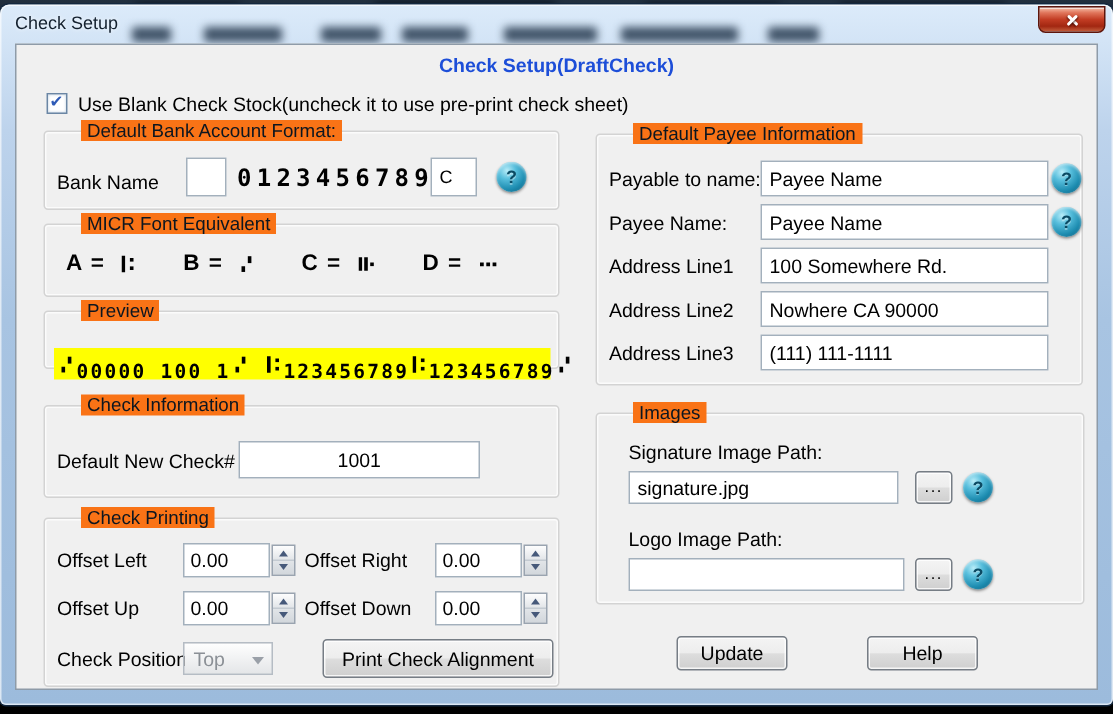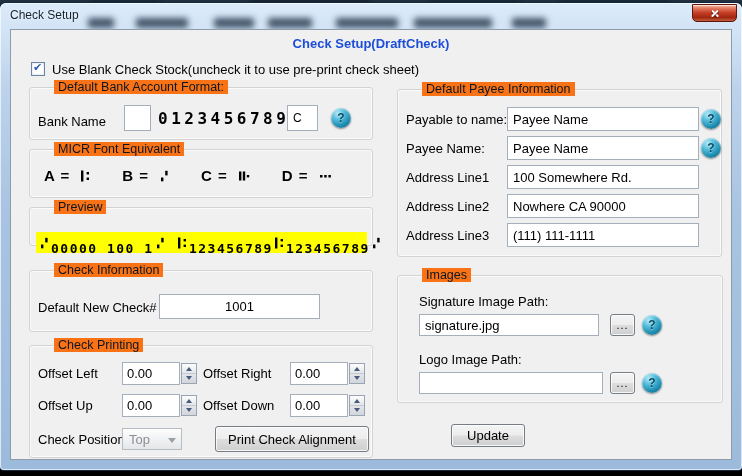--- a/index.html
+++ b/index.html
@@ -345,15 +345,18 @@
       <input class="inp" style="left: 21px; top: 96px; width: 184px; height: 22px;" value="">
       <button class="btn browse-btn" style="left:212px;top:96px;width:25px;height:22px;">
         <span>...</span>
       </button>
       <span class="help-sphere" style="left:244px;top:97px;"></span>
     </div>
 
     <button class="btn" style="left:440px;top:394px;width:74px;height:23px;">
       <span>Update</span>
     </button>
+    <button class="btn" style="left:567px;top:394px;width:74px;height:23px;">
+      <span>Help</span>
+    </button>
 
   </div>
 </div>
 
 </body></html>

